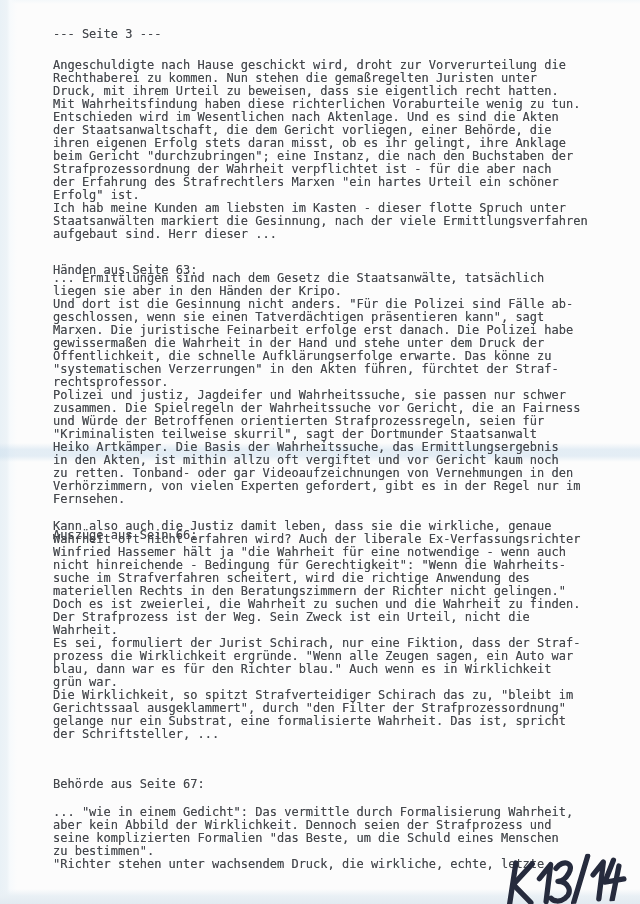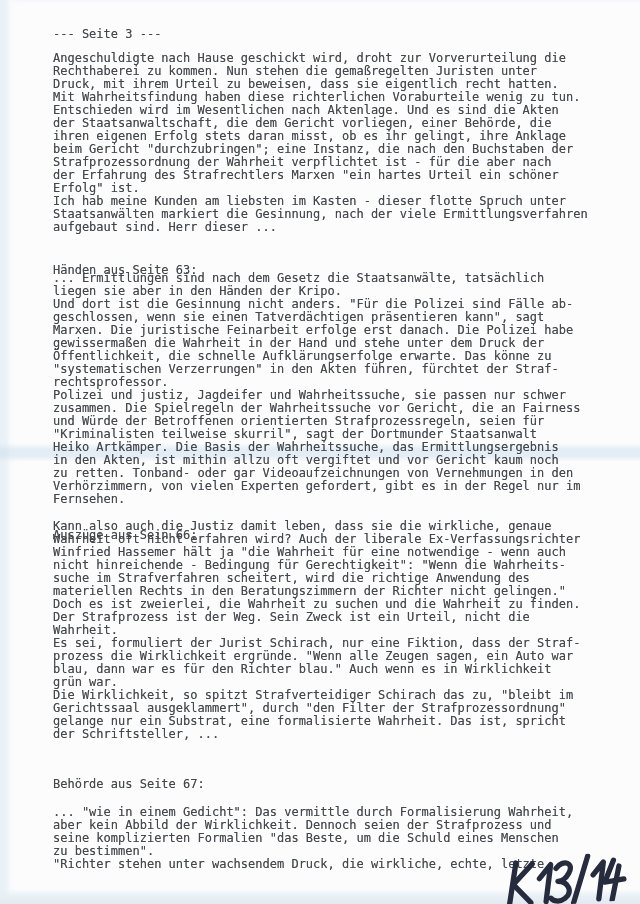--- a/index.html
+++ b/index.html
@@ -72,21 +72,21 @@
 </style>
 </head>
 <body>
 
 <div class="sheet">
 
   <div class="band"></div>
 
   <div class="tw" style="top:28px">--- Seite 3 ---</div>
 
-  <div class="tw" style="top:52px">Angeschuldigte nach Hause geschickt wird, droht zur Vorverurteilung die
+  <div class="tw" style="top:59px">Angeschuldigte nach Hause geschickt wird, droht zur Vorverurteilung die
 Rechthaberei zu kommen. Nun stehen die gemaßregelten Juristen unter
 Druck, mit ihrem Urteil zu beweisen, dass sie eigentlich recht hatten.
 Mit Wahrheitsfindung haben diese richterlichen Voraburteile wenig zu tun.
 Entschieden wird im Wesentlichen nach Aktenlage. Und es sind die Akten
 der Staatsanwaltschaft, die dem Gericht vorliegen, einer Behörde, die
 ihren eigenen Erfolg stets daran misst, ob es ihr gelingt, ihre Anklage
 beim Gericht "durchzubringen"; eine Instanz, die nach den Buchstaben der
 Strafprozessordnung der Wahrheit verpflichtet ist - für die aber nach
 der Erfahrung des Strafrechtlers Marxen "ein hartes Urteil ein schöner
 Erfolg" ist.

